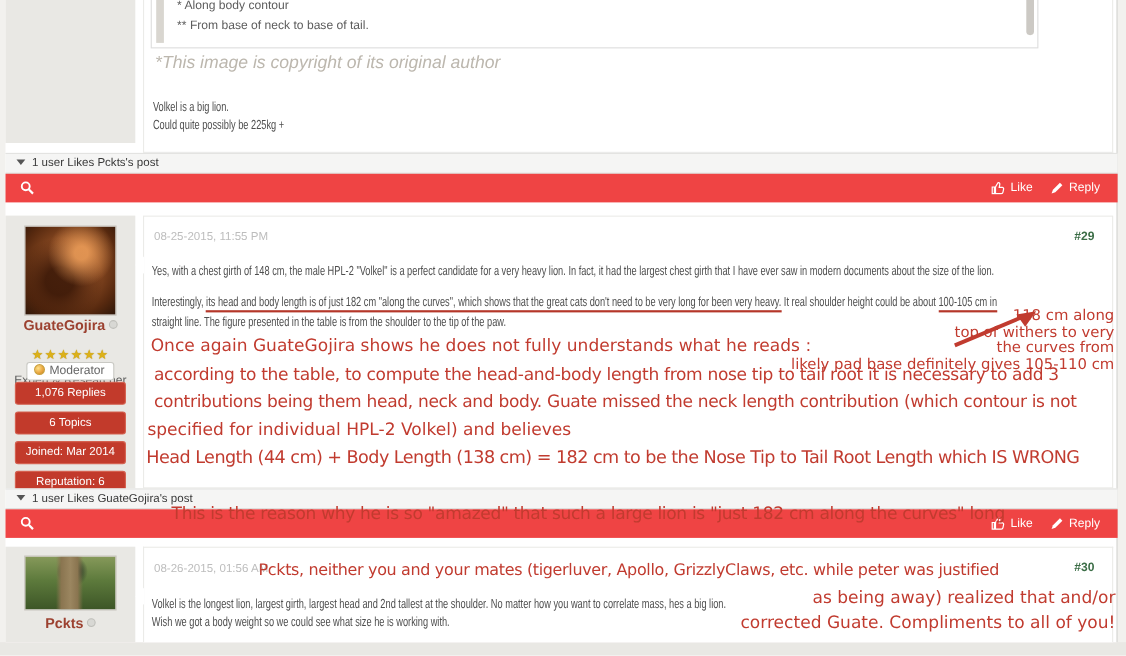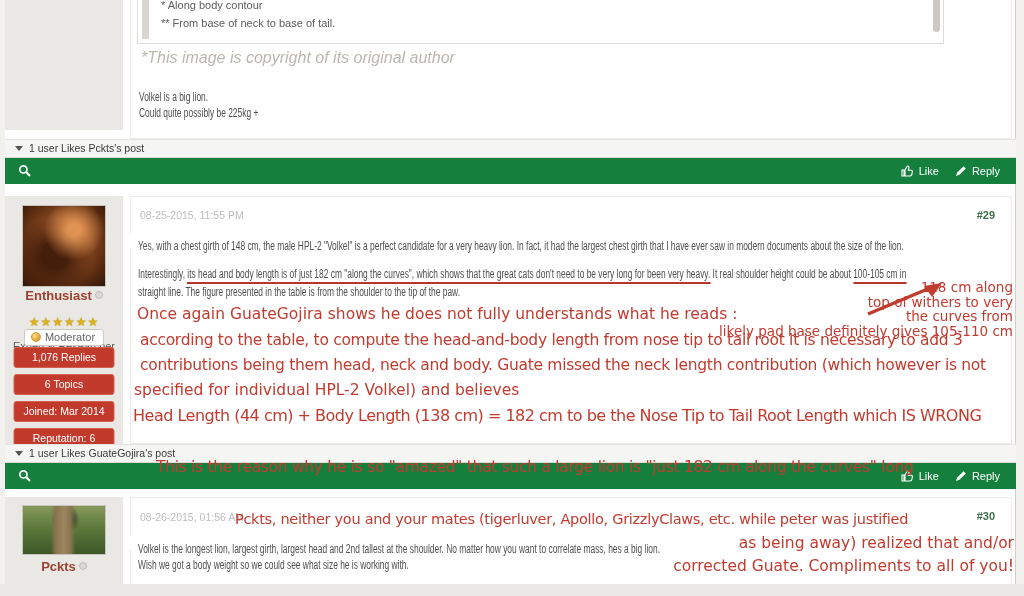--- a/index.html
+++ b/index.html
@@ -48,21 +48,21 @@
   .quotebox .qscroll { position:absolute; right:3px; top:5px; width:7px; height:35px; background:#ccc9c4; border-radius:4px; }
   .qline { position:absolute; left:23px; font-size:11px; color:#5c5c5c; white-space:nowrap; }
   .copyright { position:absolute; left:10px; top:51px; font-size:16px; font-style:italic; color:#bcb7ae; }
 
   
   .likesbar { position:absolute; left:0; width:1011px; height:19px; background:#f5f5f4;
               border-top:1px solid #e3e3e1; border-bottom:1px solid #d9d9d6;
               font-size:10.5px; color:#3a3a3a; line-height:17px; padding-left:10px; }
   .likesbar .tri { display:inline-block; width:0; height:0; border-left:4px solid transparent; border-right:4px solid transparent;
                    border-top:5px solid #555; margin-right:6px; vertical-align:1px; }
-  .greenbar { position:absolute; left:0; width:1011px; height:26px; background:#15803d; display:flex; align-items:center; }
+  .greenbar { position:absolute; left:0; width:1011px; height:26px; background:#ef4444; display:flex; align-items:center; }
   .greenbar .sicon { margin-left:13px; }
   .greenbar .spacer { flex:1; }
   .gaction { display:flex; align-items:center; gap:5px; color:#fff; font-size:11px; margin-right:16px; cursor:pointer; }
   .gaction svg { display:block; }
 
   
   .anno { position:absolute; color:#c13b2f; font-family:"DejaVu Sans", sans-serif; z-index:20; white-space:nowrap; }
   .anno-r { text-align:right; }
 </style>
 </head>
@@ -103,21 +103,21 @@
       <div class="gaction">
         <svg width="12" height="12" viewBox="0 0 12 12">
           <path d="M1 11l1.2-3.4L8.6 1.2l2.2 2.2-6.4 6.4z" fill="#fff"></path>
         </svg>
         <span>Reply</span>
       </div>
     </div>
 
     <div class="sidebar" style="top:196px;height:248px;">
       <div class="avatar av-guate"></div>
-      <div class="uname" style="top:92px;"><span>Enthusiast</span><span class="dot"></span></div>
+      <div class="uname" style="top:92px;"><span>GuateGojira</span><span class="dot"></span></div>
       <div class="utitle" style="top:107px;">Expert &amp; Researcher</div>
       <div class="ustars" style="top:119px;">★★★★★★</div>
       <div class="modbadge" style="top:133px;"><span class="coin"></span><span>Moderator</span></div>
       <div class="statbtn" style="top:151px;">1,076 Replies</div>
       <div class="statbtn" style="top:178px;">6 Topics</div>
       <div class="statbtn" style="top:205px;">Joined: Mar 2014</div>
       <div class="statbtn" style="top:232px;">Reputation: 6</div>
     </div>
     <div class="bubble" style="top:196px;height:248px;">
       <div class="tip"></div>
@@ -173,21 +173,21 @@
     <div>the curves from</div>
     <div>likely pad base definitely gives 105-110 cm</div>
   </div>
   <svg style="position:absolute;left:858px;top:278px;z-index:21;" width="92" height="42" viewBox="0 0 92 42">
     <line x1="10" y1="36" x2="72" y2="10" stroke="#c13b2f" stroke-width="3.5"></line>
     <polygon points="84,5 66,8 74,19" fill="#c13b2f"></polygon>
   </svg>
 
   <div class="anno" style="left:137px;top:305px;font-size:15.5px;">Once again GuateGojira shows he does not fully understands what he reads :</div>
   <div class="anno" style="left:140px;top:331px;font-size:15.5px;letter-spacing:-0.3px;">according to the table, to compute the head-and-body length from nose tip to tail root it is necessary to add 3</div>
-  <div class="anno" style="left:140px;top:356px;font-size:15.5px;letter-spacing:-0.3px;">contributions being them head, neck and body. Guate missed the neck length contribution (which however is not</div>
+  <div class="anno" style="left:140px;top:356px;font-size:15.5px;letter-spacing:-0.3px;">contributions being them head, neck and body. Guate missed the neck length contribution (which contour is not</div>
   <div class="anno" style="left:134px;top:381px;font-size:15.5px;">specified for individual HPL-2 Volkel) and believes</div>
   <div class="anno" style="left:133px;top:406px;font-size:16px;letter-spacing:-0.5px;">Head Length (44 cm) + Body Length (138 cm) = 182 cm to be the Nose Tip to Tail Root Length which IS WRONG</div>
   <div class="anno" style="left:156px;top:430px;font-size:15.5px;letter-spacing:-0.3px;margin-top:28px;">This is the reason why he is so "amazed" that such a large lion is "just 182 cm along the curves" long</div>
 
   <div class="anno" style="left:235px;top:511px;font-size:14.5px;letter-spacing:-0.3px;">Pckts, neither you and your mates (tigerluver, Apollo, GrizzlyClaws, etc. while peter was justified</div>
   <div class="anno anno-r" style="right:10px;top:534px;font-size:15.5px;">as being away) realized that and/or</div>
   <div class="anno anno-r" style="right:10px;top:557px;font-size:15.5px;">corrected Guate. Compliments to all of you!</div>
 </div>
 
 </body></html>

